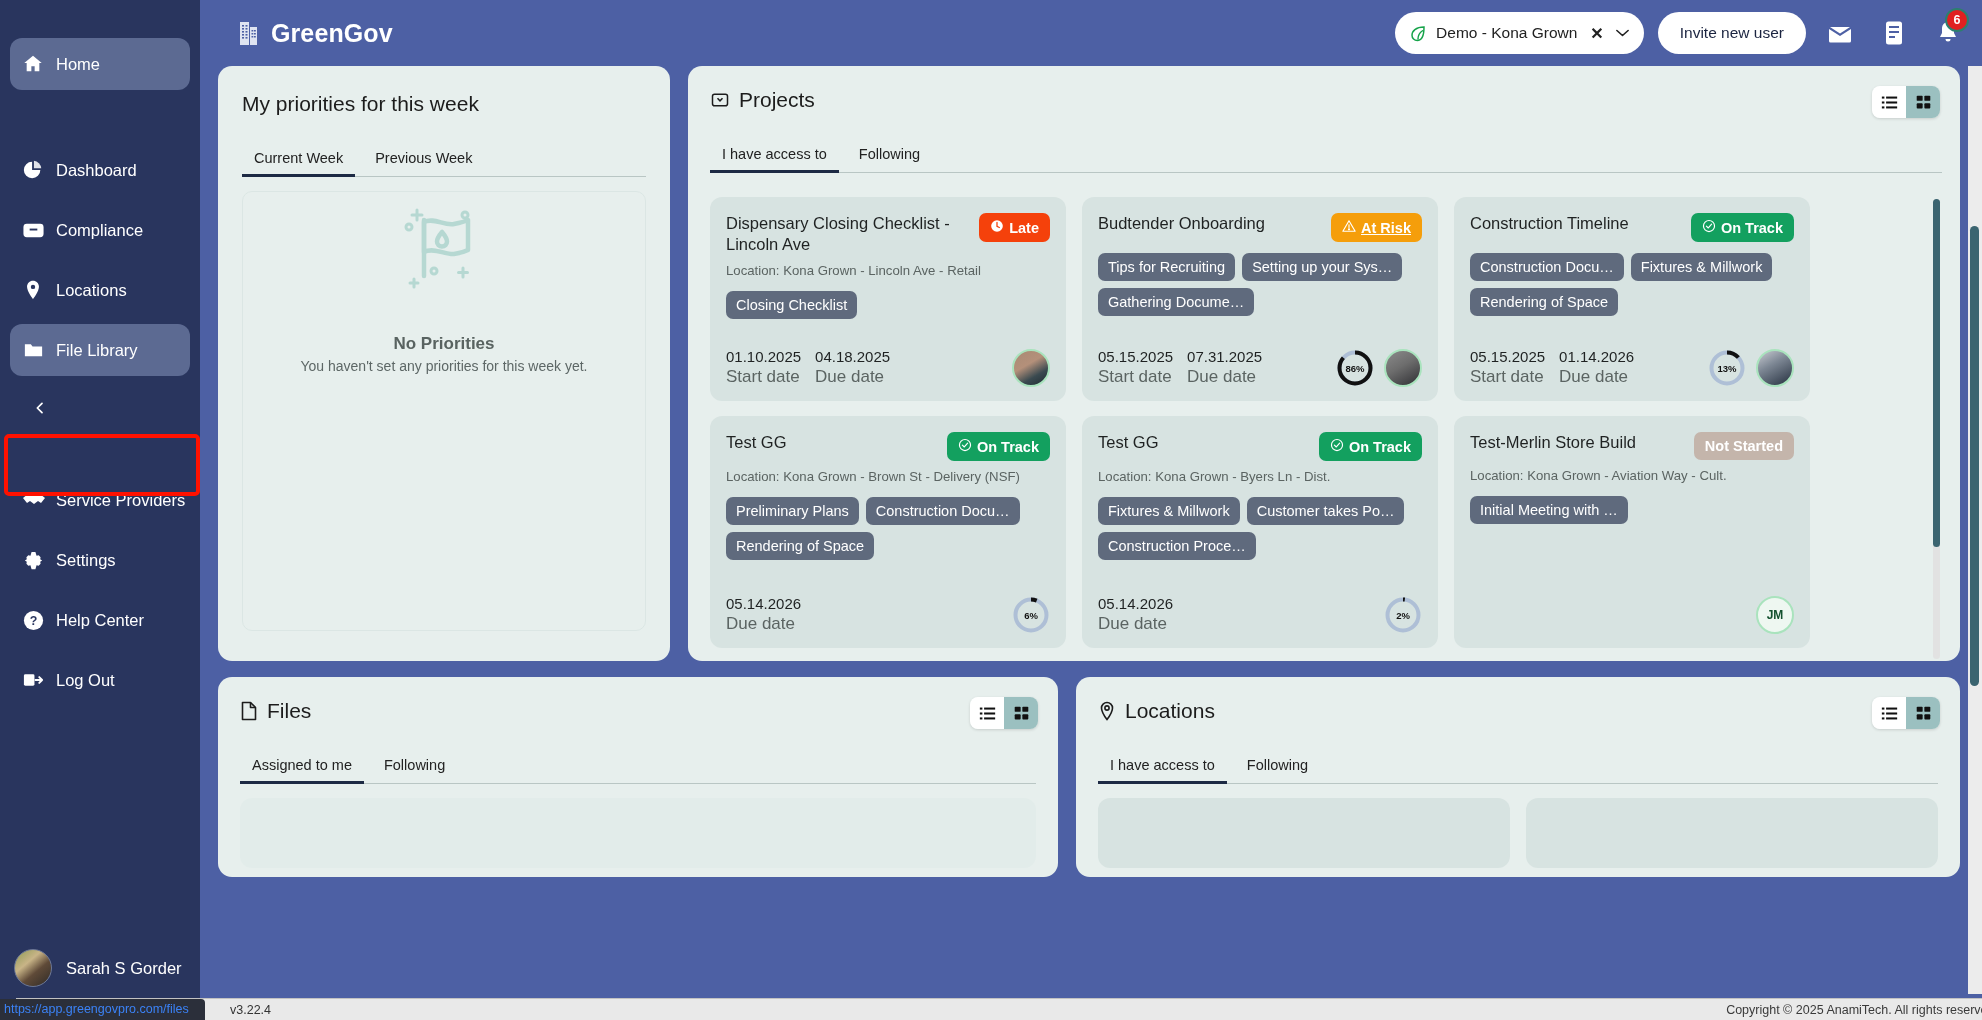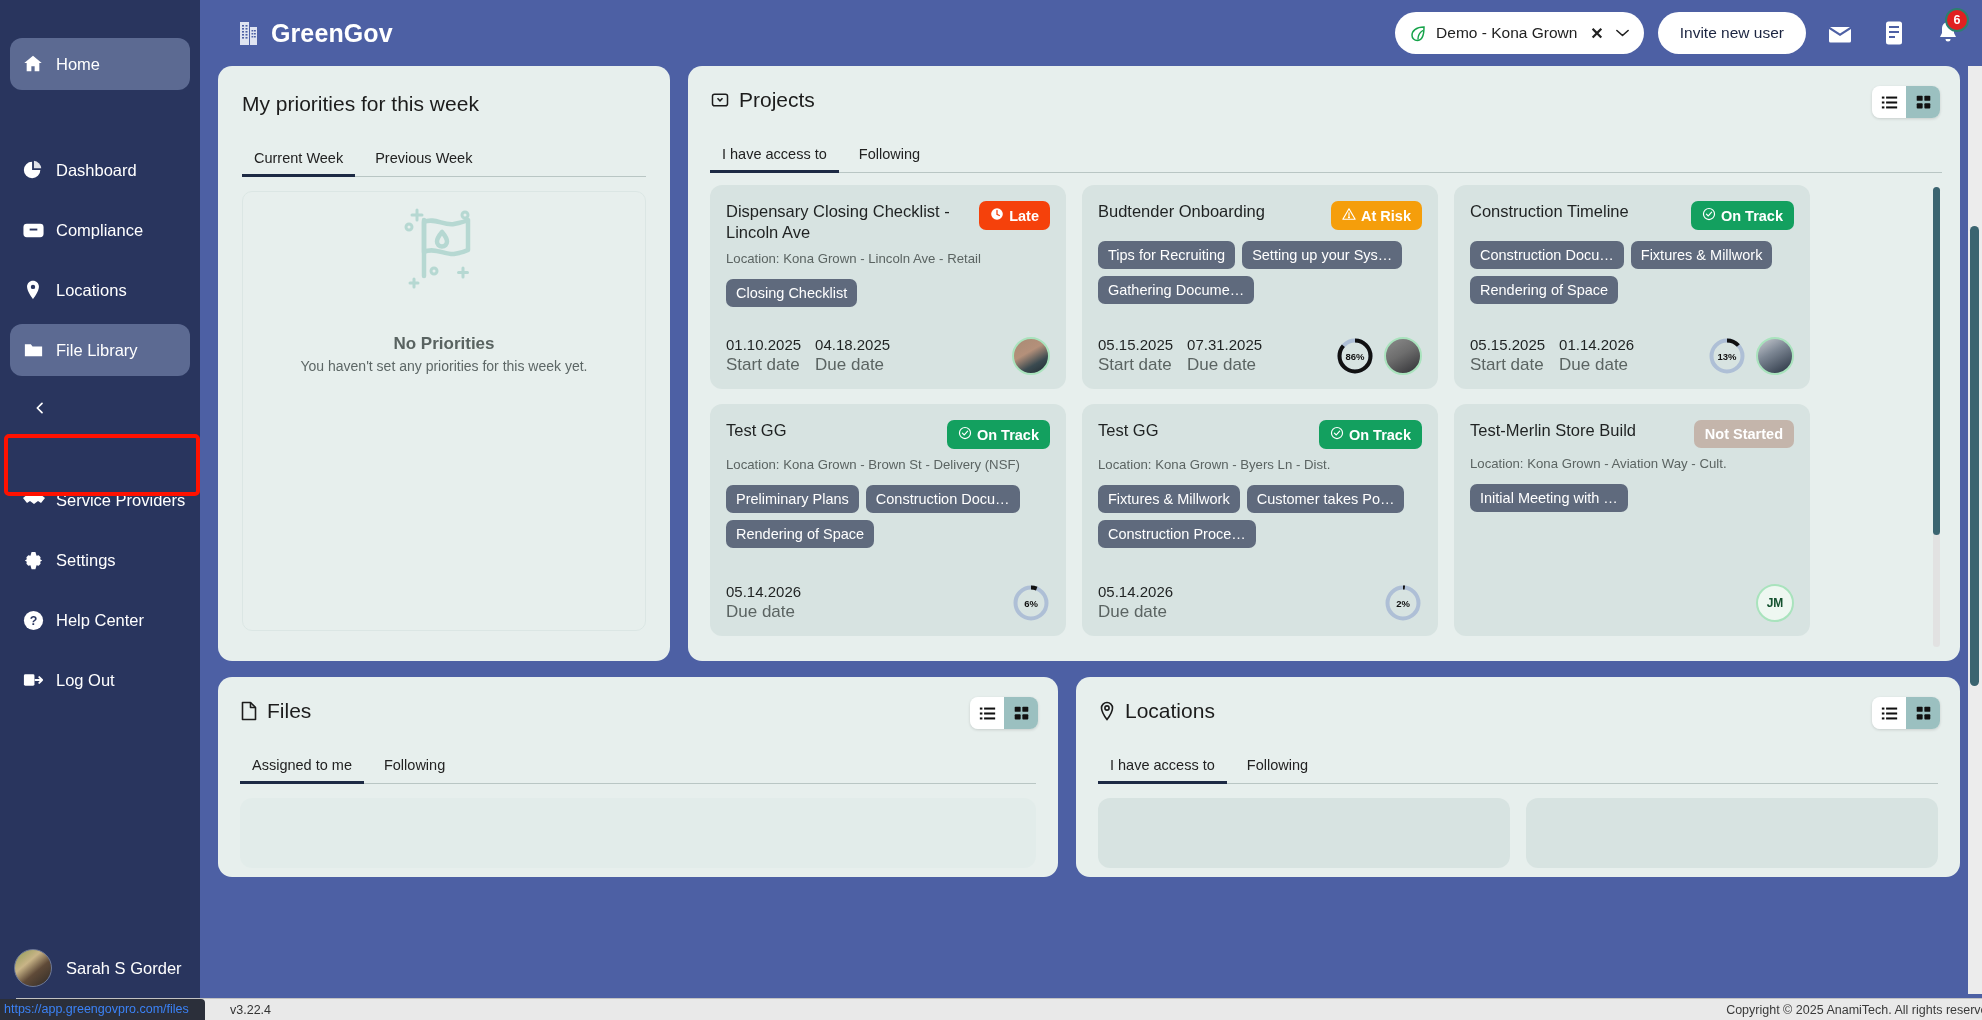--- a/index.html
+++ b/index.html
@@ -137,39 +137,39 @@
     margin-top: 14px;
     border: 1px solid #dbe6e4; border-radius: 10px;
     height: 440px; display: flex; flex-direction: column;
     align-items: center; justify-content: flex-start; gap: 4px;
   }
   .empty-title { font-size: 17px; color: #596361; font-weight: bold; margin-top: 26px; }
   .empty-sub { font-size: 14px; color: #5d6766; }
 
   
   .proj-scroll {
-    margin-top: 12px; height: 464px; position: relative;
+    margin-top: 24px; height: 464px; position: relative;
     overflow: hidden; padding-right: 18px;
   }
   .proj-grid { display: flex; flex-wrap: wrap; gap: 15px 16px; }
   .pcard {
     width: 356px; background: #d7e3e1; border-radius: 12px;
     padding: 16px 16px 14px 16px; position: relative;
   }
   .pcard.h1 { height: 204px; }
   .pcard.h2 { height: 232px; }
   .pcard-head { display: flex; align-items: flex-start; gap: 10px; }
   .pcard-title { font-size: 16.5px; color: #1f2222; line-height: 1.28; flex: 1; }
   .status {
     border-radius: 7px; padding: 6px 11px; font-size: 14.5px;
     color: #fff; font-weight: bold; display: flex; align-items: center; gap: 5px;
     white-space: nowrap; flex: 0 0 auto;
   }
   .status.late { background: #f5410b; }
-  .status.risk { background: #f59e0b; }
+  .status.risk { background: #f59e0b; text-decoration: underline; }
   .status.ontrack { background: #13a05f; }
   .status.notstarted { background: #c4b5ab; color: #fff; }
   .pcard-loc { font-size: 13.2px; color: #5b6462; margin-top: 7px; line-height: 1.34; }
   .chips { display: flex; flex-wrap: wrap; gap: 7px; margin-top: 11px; }
   .chip {
     background: #5f6a7d; color: #fff; font-size: 14.5px;
     border-radius: 7px; padding: 6px 10px; white-space: nowrap;
     max-width: 200px; overflow: hidden; text-overflow: ellipsis;
   }
   .pcard-foot { position: absolute; left: 16px; right: 16px; bottom: 14px; display: flex; align-items: flex-end; }

